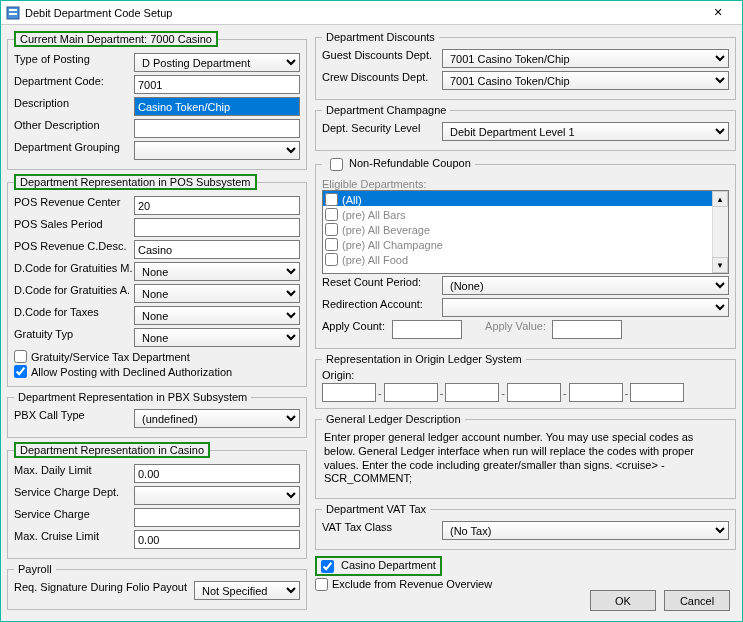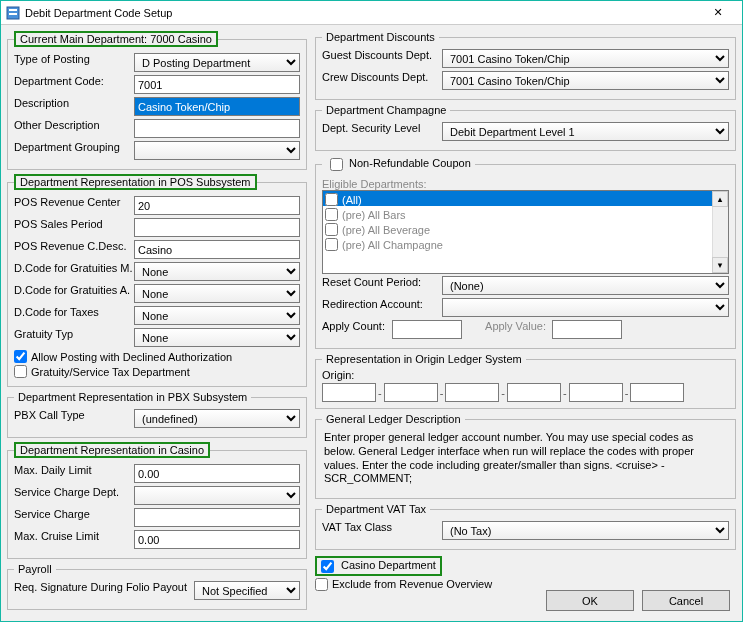--- a/index.html
+++ b/index.html
@@ -31,21 +31,21 @@
   .listbox .item input { margin: 0 4px 0 0; width: 13px; height: 13px; }
   .listbox .scroll-up, .listbox .scroll-down { position: absolute; right: 0; width: 16px; height: 16px; background: #eee; border: 1px solid #ccc; display:flex; align-items:center; justify-content:center; font-size:9px; }
   .listbox .scroll-up { top: 0; }
   .listbox .scroll-down { bottom: 0; }
   .listbox .scrollbar { position: absolute; right: 0; top: 16px; bottom: 16px; width: 16px; background: #f0f0f0; border-left: 1px solid #ddd; }
   .origin-row { display: flex; gap: 2px; align-items: center; margin-top: 2px; }
   .origin-row input { width: 54px; }
   .origin-row span.dash { color: #555; }
   .desc-text { font-size: 11px; color: #000; line-height: 1.25; padding: 2px 2px 6px 2px; }
   .btns { position: absolute; right: 12px; bottom: 10px; display: flex; gap: 8px; }
-  .btn { width: 88px; height: 21px; border: 1px solid #7a7a7a; background: #e1e1e1; display: flex; align-items: center; justify-content: center; }
+  .btn { width: 66px; height: 21px; border: 1px solid #7a7a7a; background: #e1e1e1; display: flex; align-items: center; justify-content: center; }
   .green-box { border: 2px solid #1a8a1a; display: inline-block; padding: 1px 4px; }
   .left-fieldset-wide .row .lbl { flex: 0 0 120px; }
   .disabled-text { color: #888; }
   .small-row-label { flex: 0 0 112px; }
 </style>
 </head>
 <body>
 
 <div class="window">
   <div class="titlebar">
@@ -114,26 +114,26 @@
             </div>
           <div class="row">
               <span class="lbl">D.Code for Taxes</span>
               <span class="ctrl"><select><option>None</option></select></span>
             </div>
           <div class="row">
               <span class="lbl">Gratuity Typ</span>
               <span class="ctrl"><select><option>None</option></select></span>
             </div>
           <div class="check-row">
+              <input type="checkbox" style="">
+              <span>Gratuity/Service Tax Department</span>
+            </div>
+          <div class="check-row">
               <input type="checkbox" checked="" style="">
               <span>Allow Posting with Declined Authorization</span>
-            </div>
-          <div class="check-row">
-              <input type="checkbox" style="">
-              <span>Gratuity/Service Tax Department</span>
             </div>
         </fieldset>
 
         <fieldset>
           <legend>Department Representation in PBX Subsystem</legend>
           <div class="row">
               <span class="lbl">PBX Call Type</span>
               <span class="ctrl"><select><option>(undefined)</option></select></span>
             </div>
         </fieldset>
@@ -200,20 +200,24 @@
                 <input type="checkbox" style="">
                 <span class="disabled-text">(pre) All Bars</span>
               </div>
             <div class="item">
                 <input type="checkbox" style="">
                 <span class="disabled-text">(pre) All Beverage</span>
               </div>
             <div class="item">
                 <input type="checkbox" style="">
                 <span class="disabled-text">(pre) All Champagne</span>
+              </div>
+            <div class="item">
+                <input type="checkbox" style="">
+                <span class="disabled-text">(pre) All Food</span>
               </div>
             <div class="scroll-up">▴</div>
             <div class="scrollbar"></div>
             <div class="scroll-down">▾</div>
           </div>
           <div class="row">
               <span class="lbl small-row-label disabled-text">Reset Count Period:</span>
               <span class="ctrl"><select><option class="disabled-text">(None)</option></select></span>
             </div>
           <div class="row">

